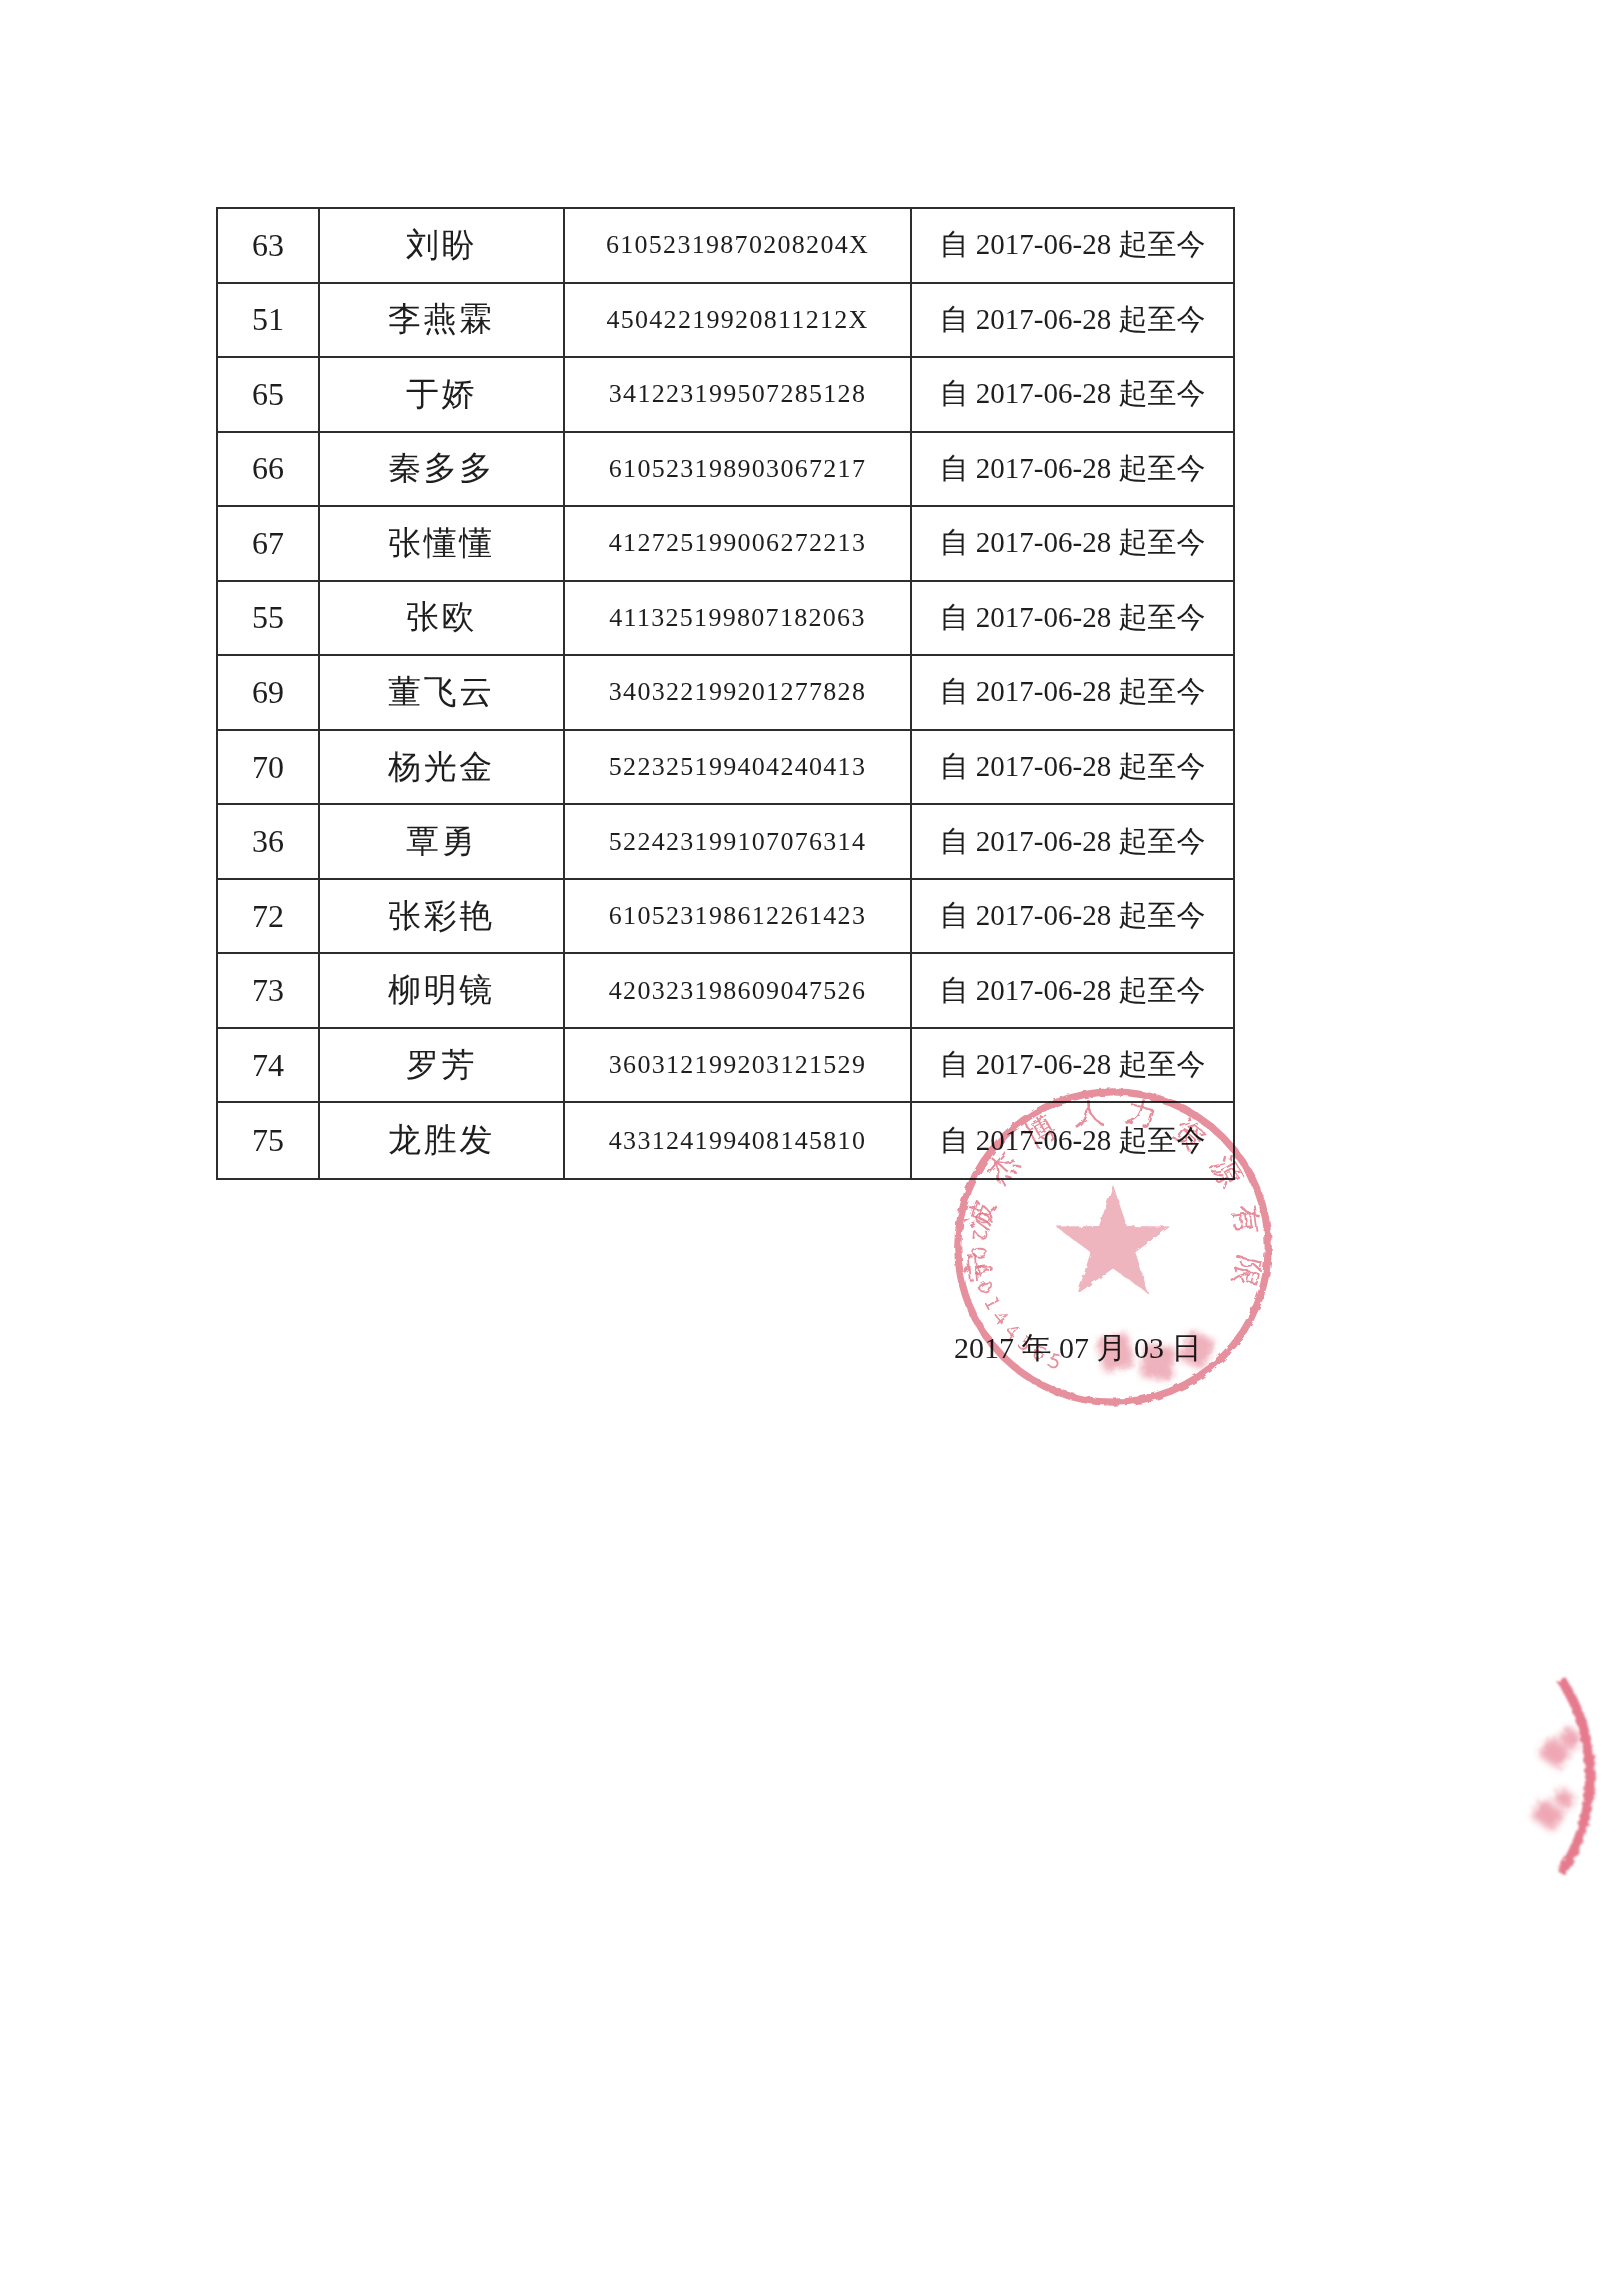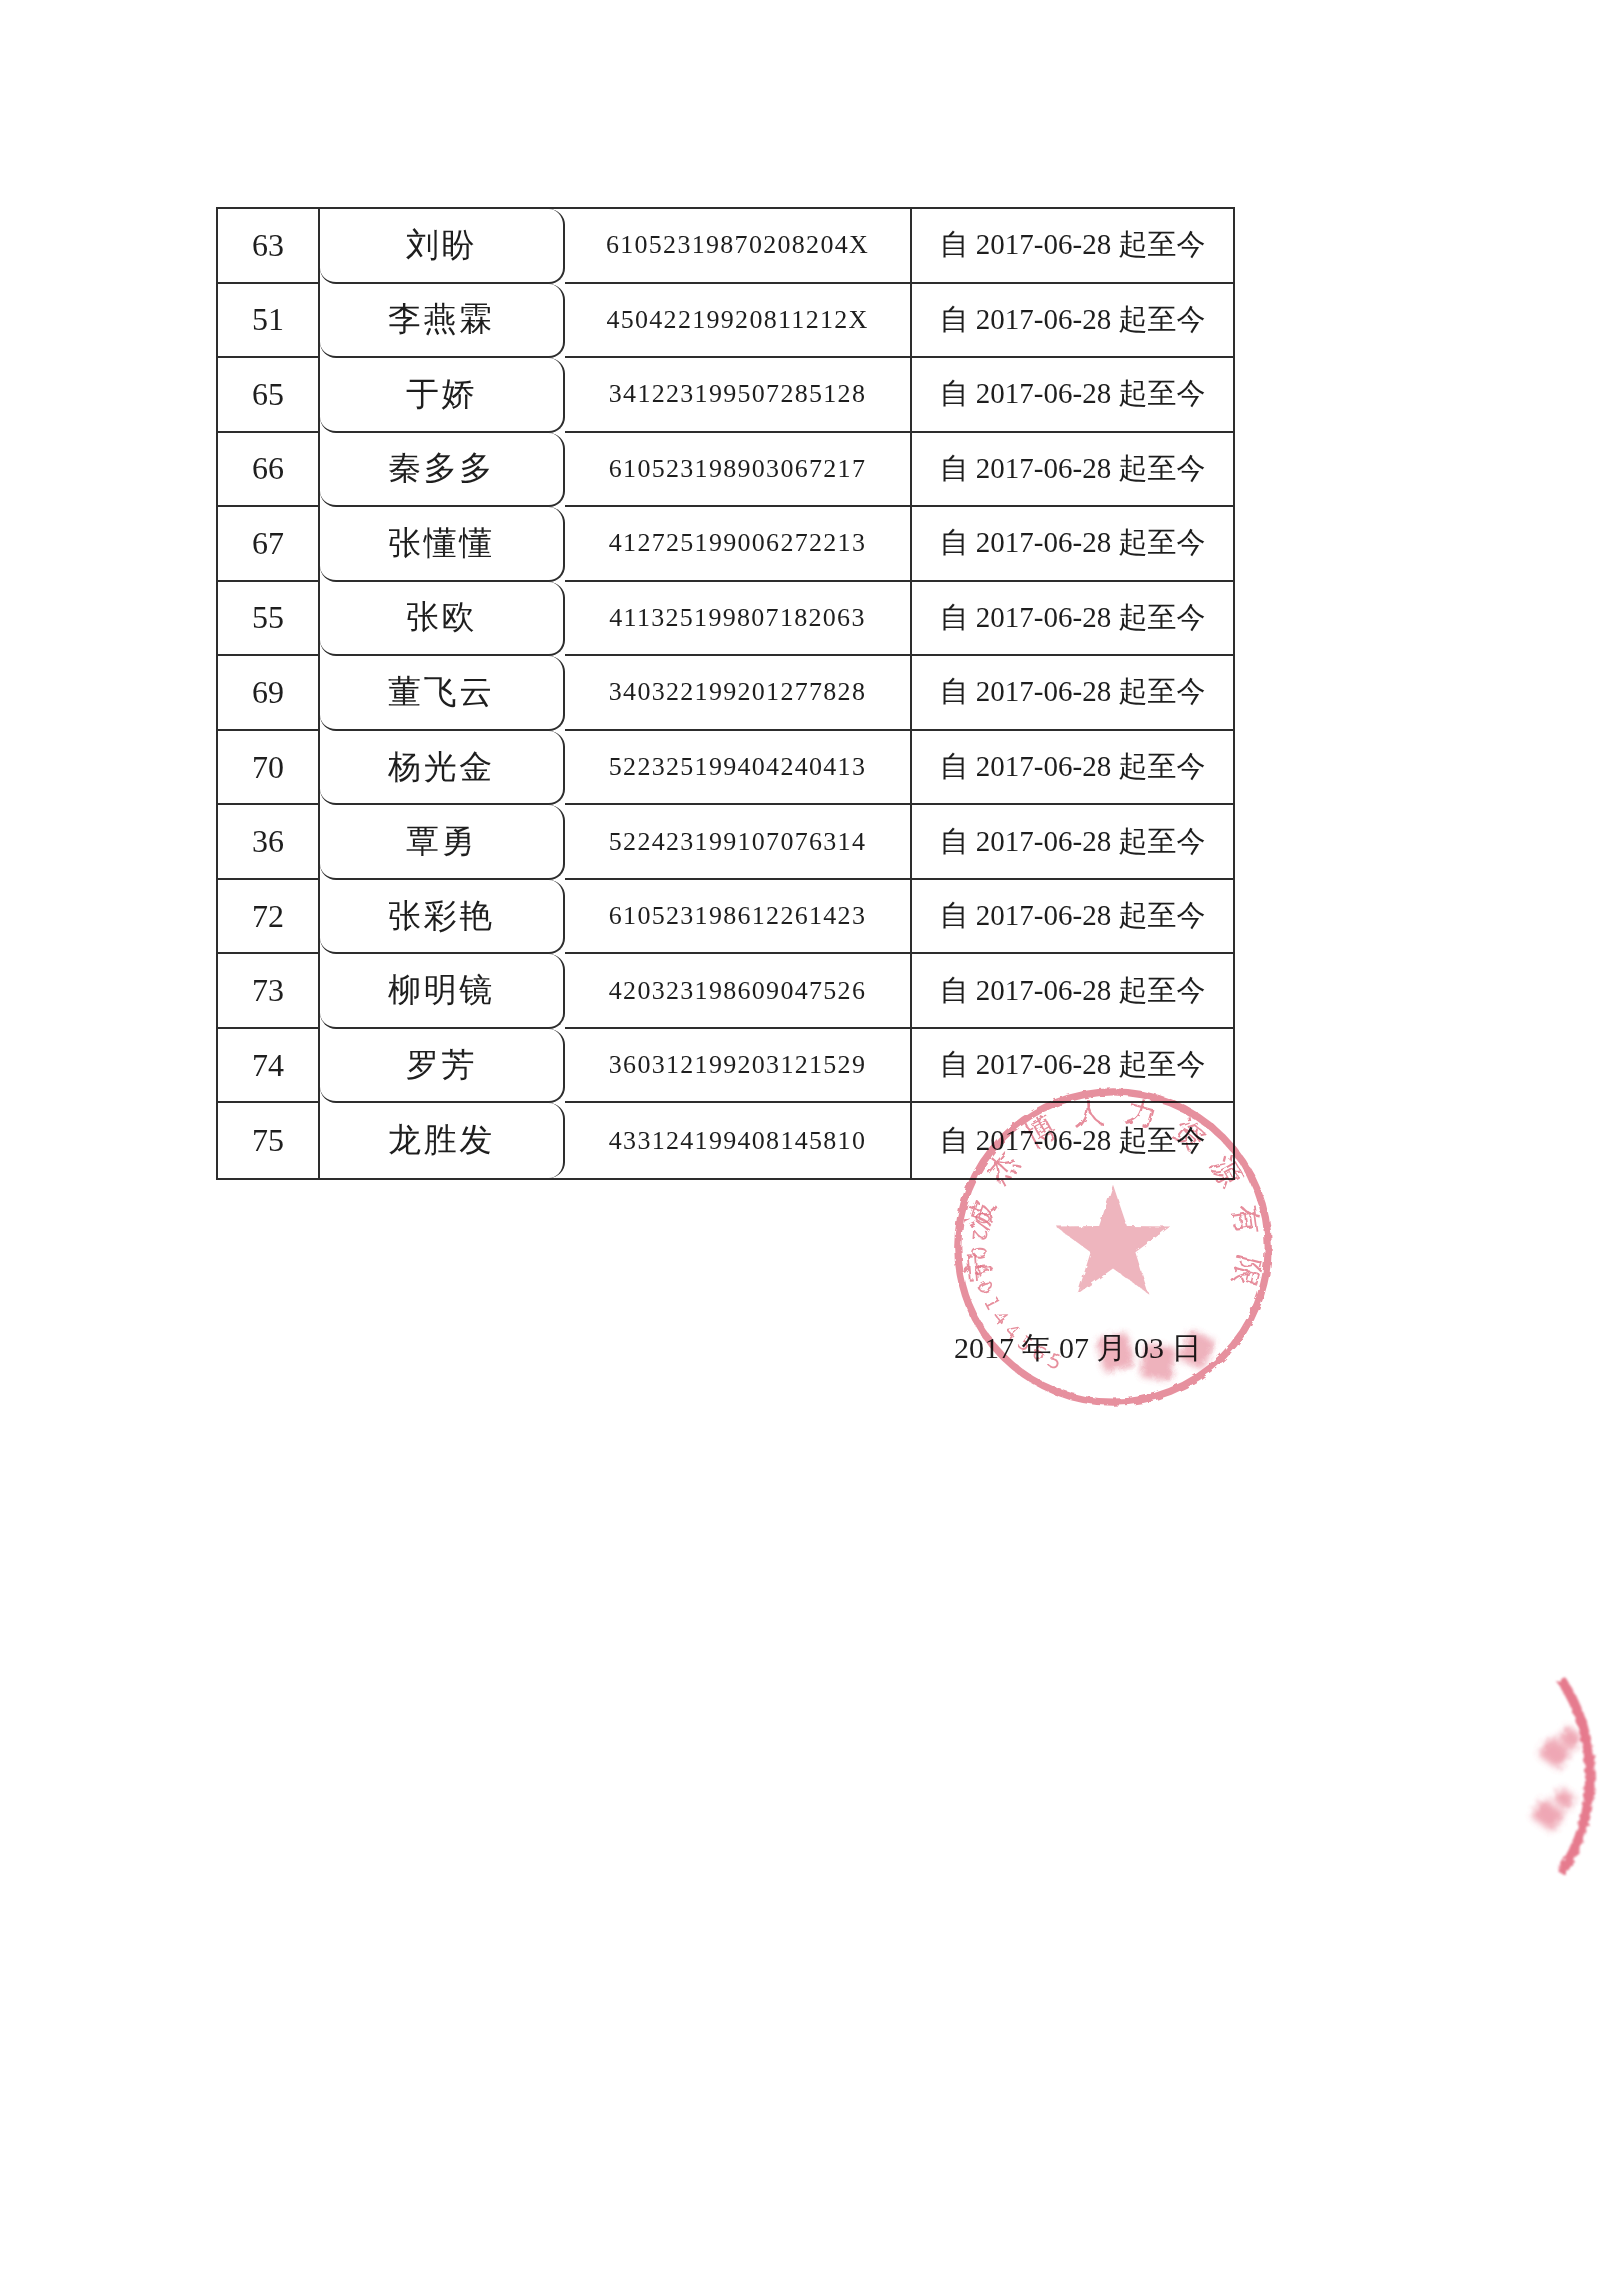--- a/index.html
+++ b/index.html
@@ -27,21 +27,21 @@
     border-right:2.6px solid #2d2d2d;
     border-bottom:2.6px solid #2d2d2d;
     display:flex;align-items:center;justify-content:center;
     box-sizing:border-box;
     white-space:nowrap;
     overflow:visible;
   }
   .c-date{border-right:none;}
   .row:last-child .cell{border-bottom:none;}
   .c-no{font-size:32px;}
-  .c-name{font-size:33px;letter-spacing:2.6px;border-radius:16px;}
+  .c-name{font-size:33px;letter-spacing:2.6px;}
   .c-id{font-size:26px;letter-spacing:1.3px;}
   .c-date{font-size:29px;}
   
   .company-line{
     position:absolute;left:871px;top:1203px;
     font-size:33px;letter-spacing:0.7px;white-space:nowrap;
   }
   .date-line{
     position:absolute;left:954px;top:1328px;
     font-size:30px;white-space:nowrap;

